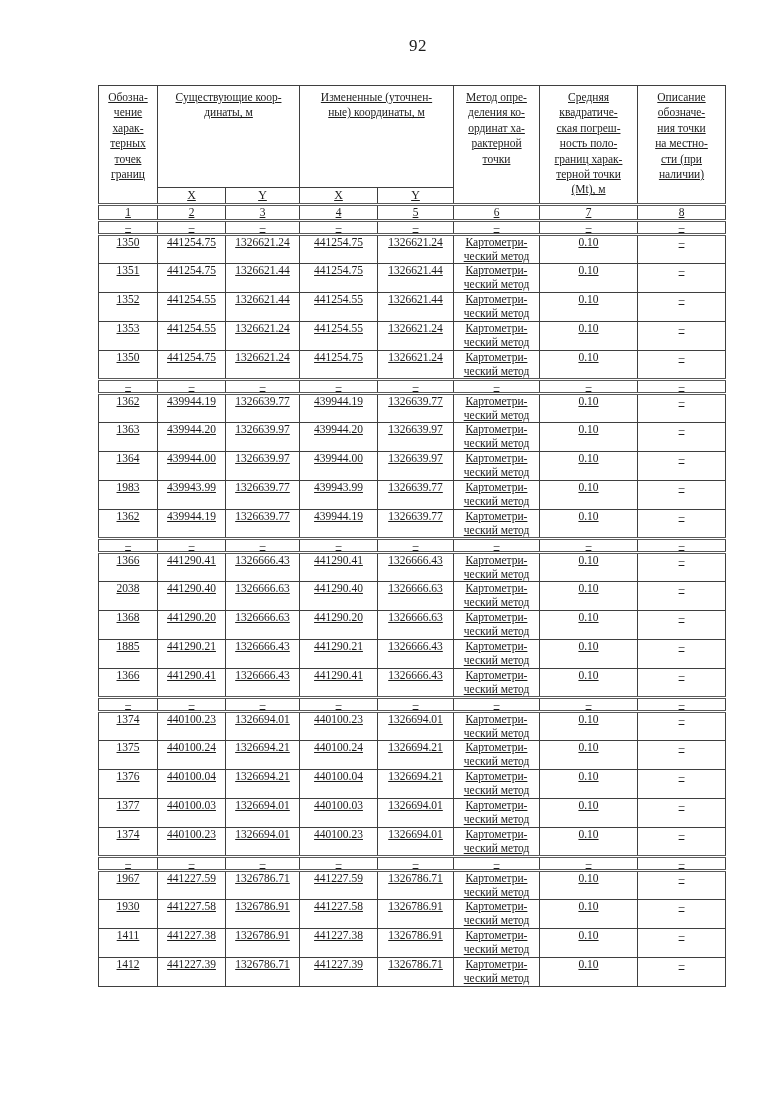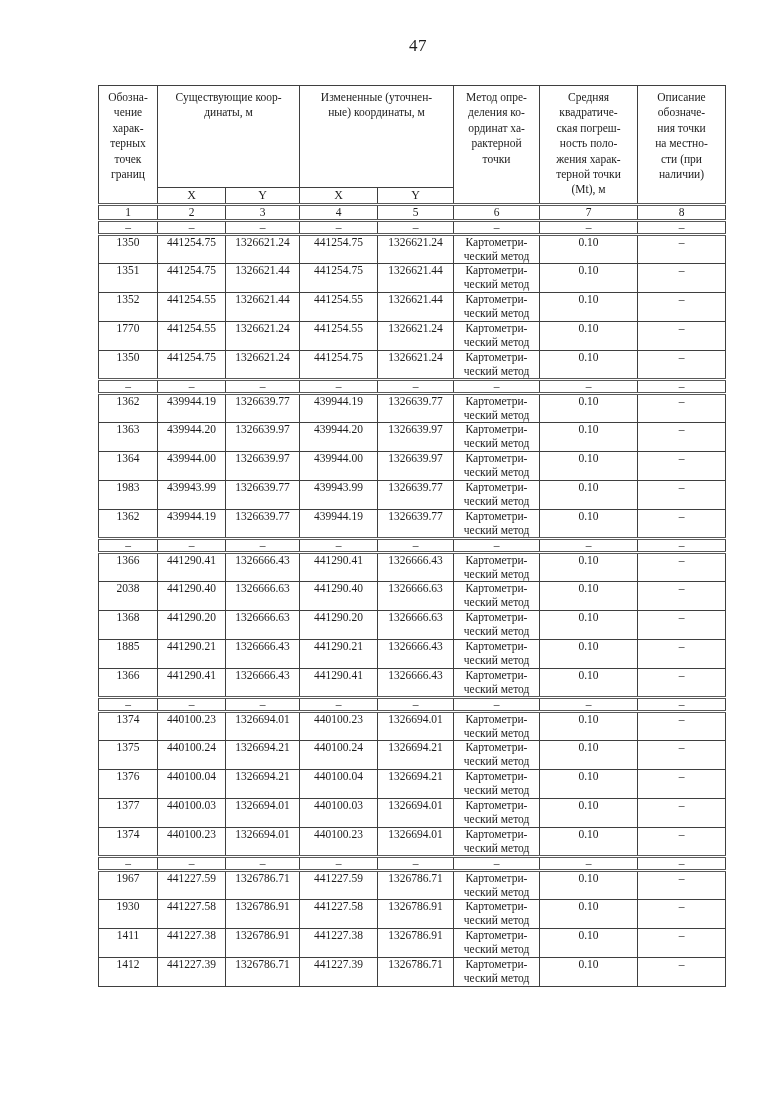--- a/index.html
+++ b/index.html
@@ -27,20 +27,21 @@
     font-size: 17px;
     letter-spacing: 0.5px;
   }
   table.coords {
     position: absolute;
     left: 98px;
     top: 85px;
     width: 627px;
     border-collapse: collapse;
     table-layout: fixed;
+    text-decoration: underline;
   }
   table.coords th, table.coords td {
     border: 1px solid var(--line);
     font-weight: normal;
     padding: 0 2px;
     overflow: hidden;
     text-align: center;
   }
   thead tr.hdr-main th {
     height: 102px;
@@ -77,21 +78,21 @@
     line-height: 11px;
     padding: 0;
     vertical-align: middle;
     border-top: 3px double #5a5a5a;
     border-bottom: 3px double #5a5a5a;
   }
 </style>
 </head>
 <body>
 
-<div class="page-number">47</div>
+<div class="page-number">92</div>
 
 <table class="coords">
   <colgroup>
     <col style="width:59px">
       <col style="width:68px">
       <col style="width:74px">
       <col style="width:78px">
     <col style="width:76px">
       <col style="width:86px">
       <col style="width:98px">
@@ -111,21 +112,21 @@
 ные) координаты, м</th>
       <th rowspan="2">Метод опре-
 деления ко-
 ординат ха-
 рактерной
 точки</th>
       <th rowspan="2">Средняя
 квадратиче-
 ская погреш-
 ность поло-
-жения харак-
+границ харак-
 терной точки
 (Mt), м</th>
       <th rowspan="2">Описание
 обозначе-
 ния точки
 на местно-
 сти (при
 наличии)</th>
     </tr>
     <tr class="hdr-sub">
@@ -183,21 +184,21 @@
     <td>441254.55</td>
     <td>1326621.44</td>
     <td>441254.55</td>
     <td>1326621.44</td>
     <td class="method">Картометри-
 ческий метод</td>
     <td>0.10</td>
     <td>–</td>
   </tr>
       <tr class="data">
-    <td>1770</td>
+    <td>1353</td>
     <td>441254.55</td>
     <td>1326621.24</td>
     <td>441254.55</td>
     <td>1326621.24</td>
     <td class="method">Картометри-
 ческий метод</td>
     <td>0.10</td>
     <td>–</td>
   </tr>
       <tr class="data">

